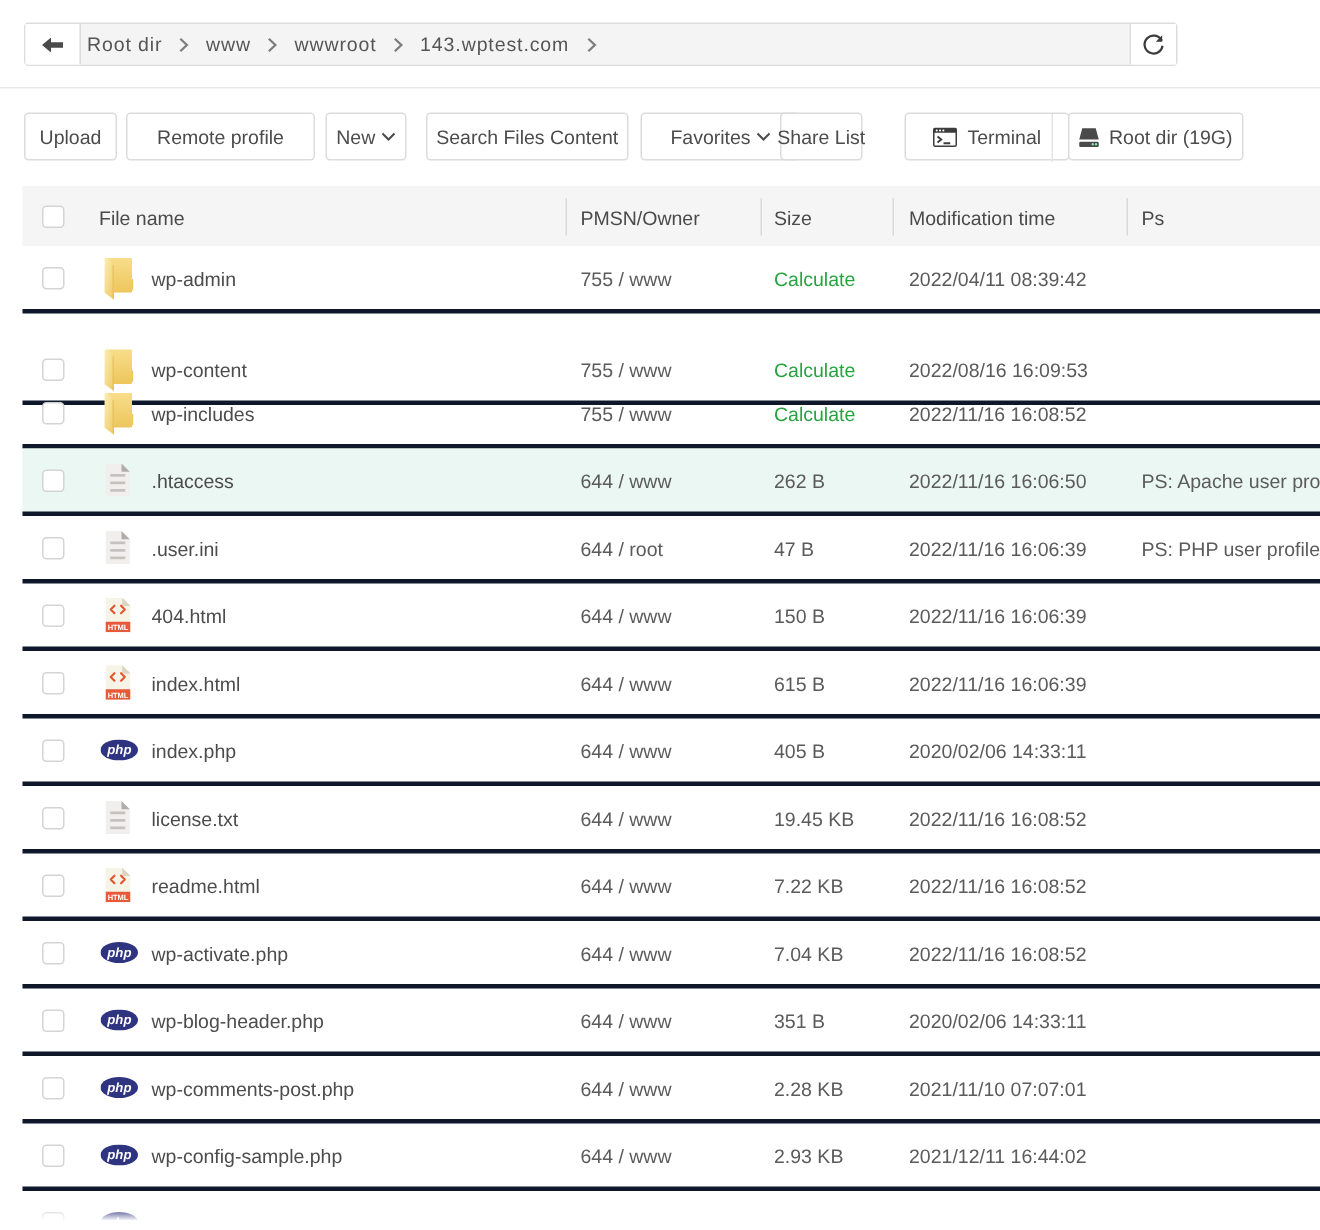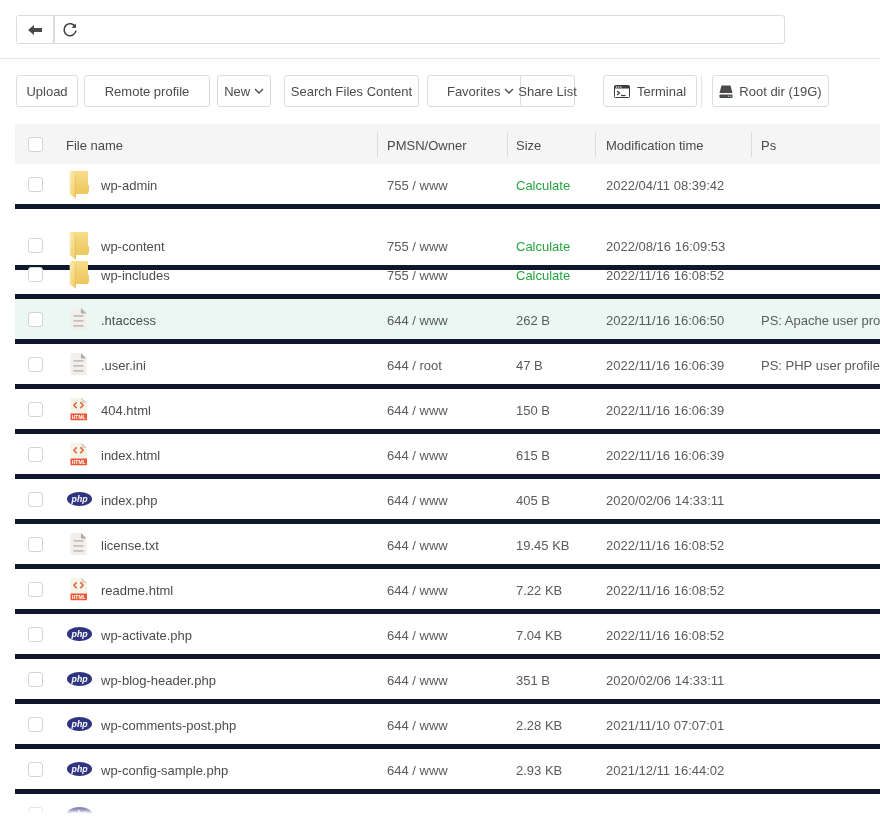--- a/index.html
+++ b/index.html
@@ -9,55 +9,72 @@
 .tb-crumb{flex:1;background:#f4f4f4;display:flex;align-items:center;padding-left:4px;font-size:13px;color:#555;letter-spacing:0.6px}
 .tb-crumb .sep{margin:0 11px;display:flex;align-items:center}
 .tb-refresh{width:30px;border-left:1px solid #dcdcdc;background:#fff;display:flex;align-items:center;justify-content:center}
 .hline{position:absolute;left:0;top:58px;width:880px;height:1px;background:#e9e9e9}
 .btn{position:absolute;top:75px;height:32px;box-sizing:border-box;border:1px solid #dcdcdc;border-radius:3px;background:#fff;font-size:13px;color:#4c4c4c;display:flex;align-items:center;justify-content:center;white-space:nowrap}
 .vsep{position:absolute;top:76px;height:32px;width:1px;background:#e5e5e5;left:701px}
 .thead{position:absolute;left:15px;top:124px;width:865px;height:40px;background:#f5f5f5;font-size:13px;color:#4a4a4a}
 .thead .ht{position:absolute;top:14px}
 .thead .hd{position:absolute;top:8px;width:1px;height:25px;background:#dadada}
 .cb{position:absolute;top:50%;margin-top:-7.5px;width:15px;height:15px;box-sizing:border-box;border:1px solid #d4d4d4;border-radius:3px;background:#fff}
-.row{position:absolute;left:15px;width:865px;height:45px;border-bottom:5px solid #0f172a;box-sizing:border-box;font-size:13px}
+.row{position:absolute;left:15px;width:865px;height:45px;border-bottom:3px solid #0f172a;box-sizing:border-box;font-size:13px}
 .row.hl{background:#ebf7f2}
 .c{position:absolute;top:calc(50% + 0.5px);transform:translateY(-50%);color:#5b5b5b;white-space:nowrap}
 .c.name{color:#4c4c4c}
 .c.green{color:#27a43f}
 .fic{position:absolute;top:50%;transform:translateY(-50%)}
 .fade{position:absolute;left:0;bottom:0;width:880px;height:22px;background:linear-gradient(to bottom,rgba(255,255,255,0) 0%,rgba(255,255,255,0.45) 50%,#fff 72%)}
 </style>
 </head>
 <body>
 <div class="topbar">
   <div class="tb-back">
       <svg width="14" height="10" viewBox="0 0 14 10">
         <path d="M6 0 L0 5 L6 10 V6.9 H14 V3.1 H6 Z" fill="#4a4a4a"></path>
       </svg>
     </div>
+  <div class="tb-crumb">Root dir<span class="sep">
+        <svg width="7" height="10" viewBox="0 0 7 10">
+          <polyline points="1.2,0.8 5.6,5 1.2,9.2" fill="none" stroke="#7d7d7d" stroke-width="1.5"></polyline>
+        </svg>
+      </span>www<span class="sep">
+        <svg width="7" height="10" viewBox="0 0 7 10">
+          <polyline points="1.2,0.8 5.6,5 1.2,9.2" fill="none" stroke="#7d7d7d" stroke-width="1.5"></polyline>
+        </svg>
+      </span>wwwroot<span class="sep">
+        <svg width="7" height="10" viewBox="0 0 7 10">
+          <polyline points="1.2,0.8 5.6,5 1.2,9.2" fill="none" stroke="#7d7d7d" stroke-width="1.5"></polyline>
+        </svg>
+      </span>143.wptest.com<span class="sep">
+        <svg width="7" height="10" viewBox="0 0 7 10">
+          <polyline points="1.2,0.8 5.6,5 1.2,9.2" fill="none" stroke="#7d7d7d" stroke-width="1.5"></polyline>
+        </svg>
+      </span></div>
   <div class="tb-refresh">
       <svg width="16" height="16" viewBox="0 0 16 16">
         <path d="M13.5 5.2 A6 6 0 1 0 14 8.5" fill="none" stroke="#3c3c3c" stroke-width="1.5"></path>
         <path d="M13.8 1.5 V5.8 H9.5 Z" fill="#3c3c3c"></path>
       </svg>
     </div>
 </div>
 <div class="hline"></div>
 <div class="btn" style="left:16px;width:62px">Upload</div>
 <div class="btn" style="left:84px;width:126px">Remote profile</div>
 <div class="btn" style="left:217px;width:54px">New&nbsp;<svg width="10" height="6" viewBox="0 0 10 6">
       <polyline points="1,1 5,5 9,1" fill="none" stroke="#4c4c4c" stroke-width="1.4"></polyline>
     </svg></div>
 <div class="btn" style="left:284px;width:135px">Search Files Content</div>
 <div class="btn" style="left:427px;width:107px">Favorites&nbsp;<svg width="10" height="6" viewBox="0 0 10 6">
       <polyline points="1,1 5,5 9,1" fill="none" stroke="#4c4c4c" stroke-width="1.4"></polyline>
     </svg></div>
 <div class="btn" style="left:520px;width:55px">Share List</div>
-<div class="btn" style="left:603px;width:94px"><svg width="16" height="13" viewBox="0 0 16 13" style="margin-right:7px">
+<div class="btn" style="left:603px;width:110px"><svg width="16" height="13" viewBox="0 0 16 13" style="margin-right:7px">
       <rect x="0.5" y="0.5" width="15" height="12" rx="1" fill="#fff" stroke="#3c3c3c"></rect>
       <path d="M0.5 1.5 Q0.5 0.5 1.5 0.5 H14.5 Q15.5 0.5 15.5 1.5 V3.5 H0.5 Z" fill="#3c3c3c"></path>
       <circle cx="2.5" cy="2" r="0.7" fill="#fff"></circle>
       <circle cx="4.7" cy="2" r="0.7" fill="#fff"></circle>
       <circle cx="6.9" cy="2" r="0.7" fill="#fff"></circle>
       <polyline points="3,6 5.5,8 3,10" fill="none" stroke="#3c3c3c" stroke-width="1.3"></polyline>
       <line x1="7" y1="10.5" x2="11.5" y2="10.5" stroke="#3c3c3c" stroke-width="1.3"></line>
     </svg>Terminal</div>
 <div class="vsep"></div>
 <div class="btn" style="left:712px;width:117px"><svg width="14" height="13" viewBox="0 0 14 13" style="margin-right:6px">

